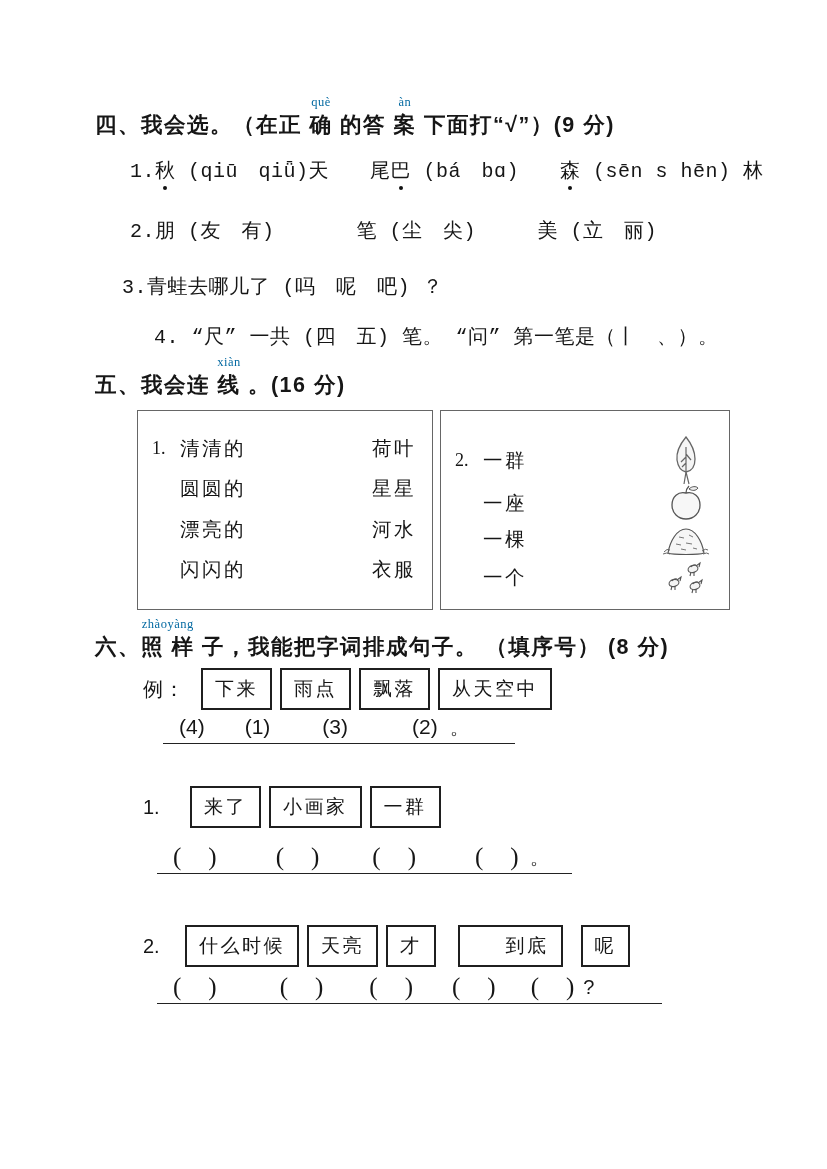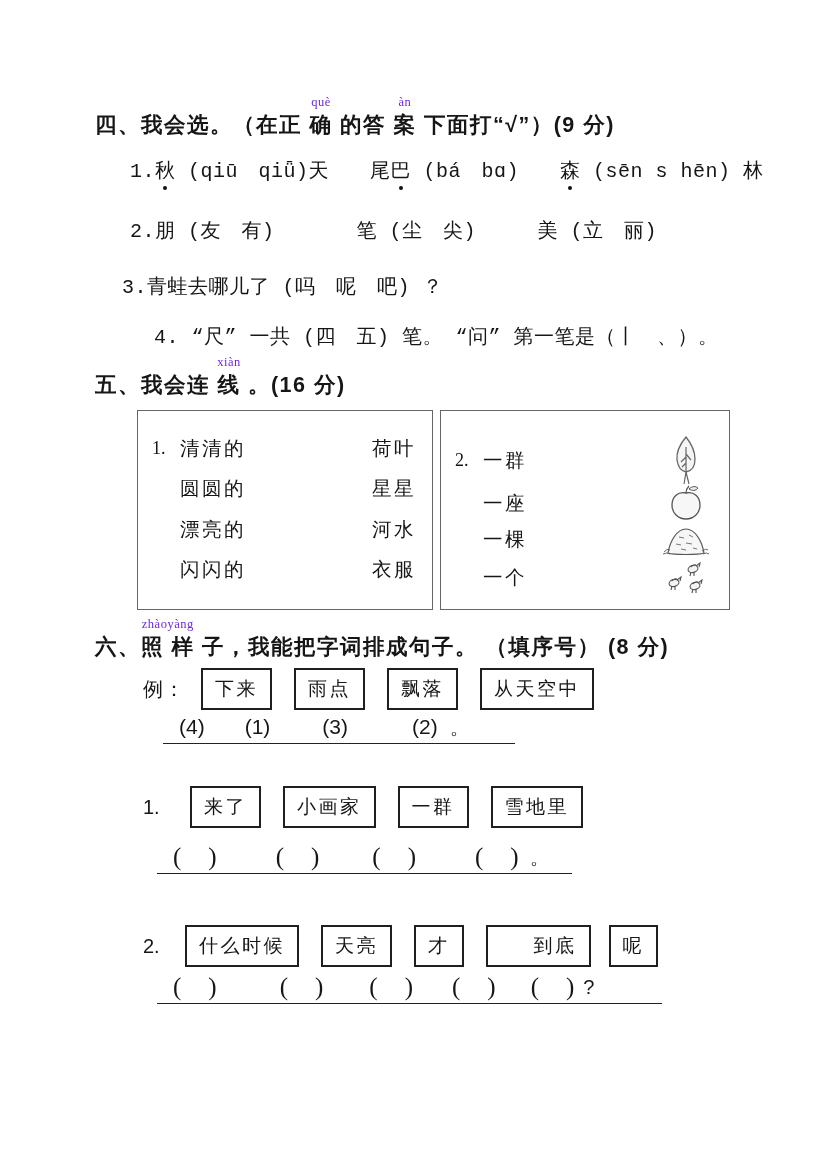--- a/index.html
+++ b/index.html
@@ -26,21 +26,21 @@
     font-family:Liberation Mono, monospace;
     font-size:20px;
     letter-spacing:0.5px;
     white-space:nowrap;
   }
   
   .rb{position:relative;display:inline-block;}
   .py{
     position:absolute;left:50%;top:-15px;transform:translateX(-50%);
     font-family:"Liberation Serif",serif;
-    font-weight:400;font-size:12.5px;letter-spacing:0.5px;color:#6d28d9;
+    font-weight:400;font-size:12.5px;letter-spacing:0.5px;color:#0369a1;
     white-space:nowrap;
   }
   
   .dotc{position:relative;display:inline-block;}
   .dotc::after{
     content:"";position:absolute;left:50%;bottom:-6px;transform:translateX(-50%);
     width:4px;height:4px;border-radius:50%;background:#111;
   }
   
   .match-box{
@@ -57,21 +57,21 @@
   .icon-cell{margin-left:auto;width:54px;display:flex;justify-content:center;align-items:center;}
   
   .word-row{display:flex;align-items:center;}
   .row-label{font-family:"Liberation Serif",serif;font-size:20px;letter-spacing:1px;margin-right:16px;flex:none;}
   .row-num{font-family:"Liberation Sans",sans-serif;font-size:20px;width:22px;margin-right:25px;flex:none;}
   .wbox{
     border:2px solid #1f1f1f;
     padding:6px 12px;
     font-family:"Liberation Serif",serif;
     font-size:19px;letter-spacing:2.5px;
-    margin-right:22px;white-space:nowrap;background:#fff;
+    margin-right:8px;white-space:nowrap;background:#fff;
   }
   .ans-line{
     border-bottom:1.6px solid #222;
     box-sizing:border-box;
     display:flex;align-items:flex-end;
     padding:0 0 4px 16px;
     font-family:"Liberation Serif",serif;
     white-space:nowrap;
   }
   .ansnum{font-family:"Liberation Sans",sans-serif;font-size:21px;}
@@ -189,21 +189,20 @@
     <span class="ansnum" style="margin-right:64px;">(3)</span>
     <span class="ansnum">(2)</span>
     <span class="endmark" style="margin-left:12px;">。</span>
   </div>
 
   <div class="word-row abs" style="left:143px;top:786px;">
     <span class="row-num">1.</span>
     <span class="wbox">来了</span>
     <span class="wbox">小画家</span>
     <span class="wbox">一群</span>
-    <span class="wbox">雪地里</span>
   </div>
   <div class="ans-line abs" style="left:157px;top:840px;width:415px;height:34px;">
     <span class="slot" style="margin-right:58px;">(　)</span>
     <span class="slot" style="margin-right:52px;">(　)</span>
     <span class="slot" style="margin-right:58px;">(　)</span>
     <span class="slot">(　)</span>
     <span class="endmark" style="margin-left:10px;">。</span>
   </div>
 
   <div class="word-row abs" style="left:143px;top:925px;">

